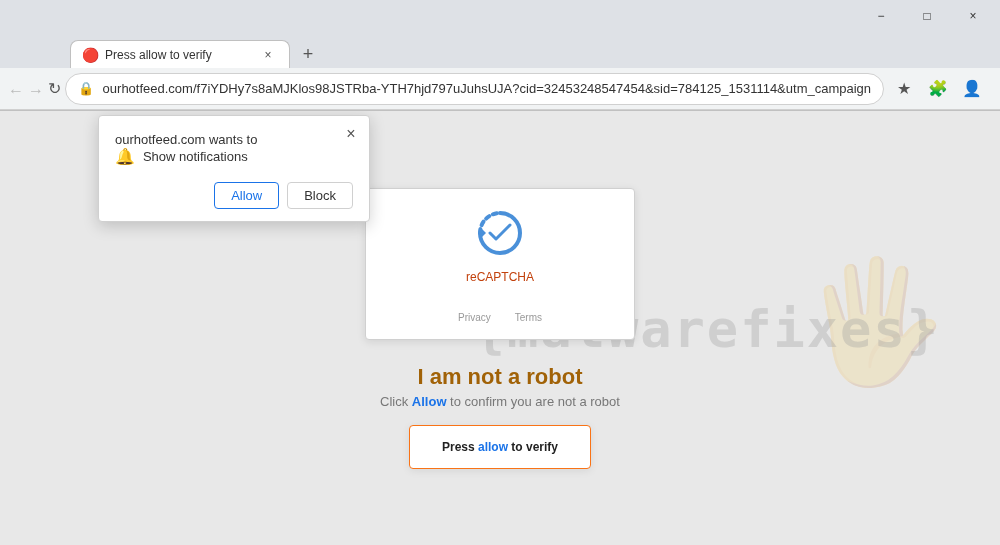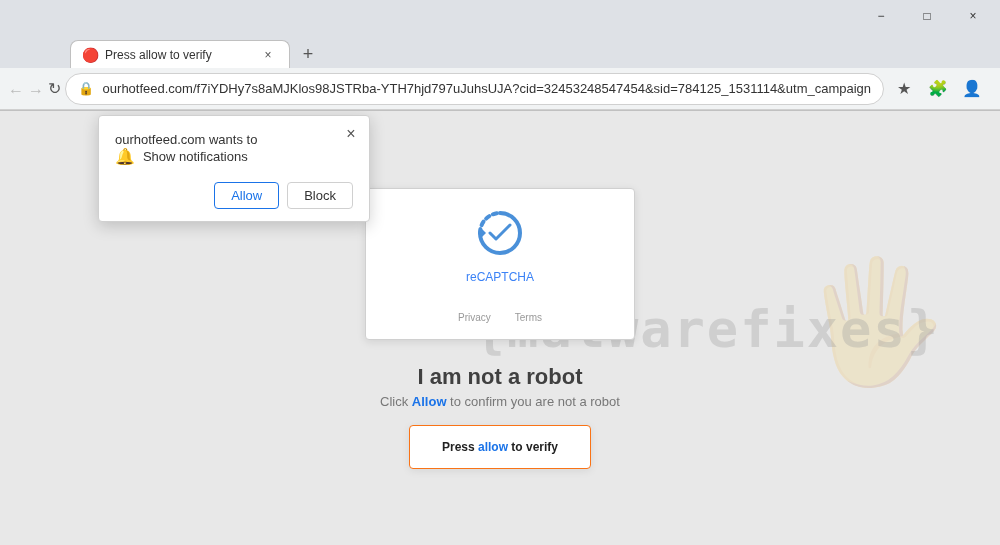--- a/index.html
+++ b/index.html
@@ -220,37 +220,37 @@
       flex-direction: column;
       align-items: center;
       box-shadow: 0 2px 8px rgba(0,0,0,0.1);
     }
     .recaptcha-logo {
       font-size: 38px;
       margin-bottom: 4px;
     }
     .recaptcha-brand {
       font-size: 12px;
-      color: #3b82f6;
+      color: #c2410c;
       margin-bottom: 28px;
     }
     .recaptcha-links {
       font-size: 10px;
       color: #999;
       display: flex;
       gap: 24px;
     }
     .robot-text {
       text-align: center;
       margin-top: 8px;
     }
     .robot-text h2 {
       font-size: 22px;
       font-weight: 700;
-      color: #404040;
+      color: #a16207;
       margin-bottom: 4px;
     }
     .robot-text p {
       font-size: 13px;
       color: #777;
     }
     .robot-text p strong {
       color: #1a73e8;
       font-weight: 600;
     }

